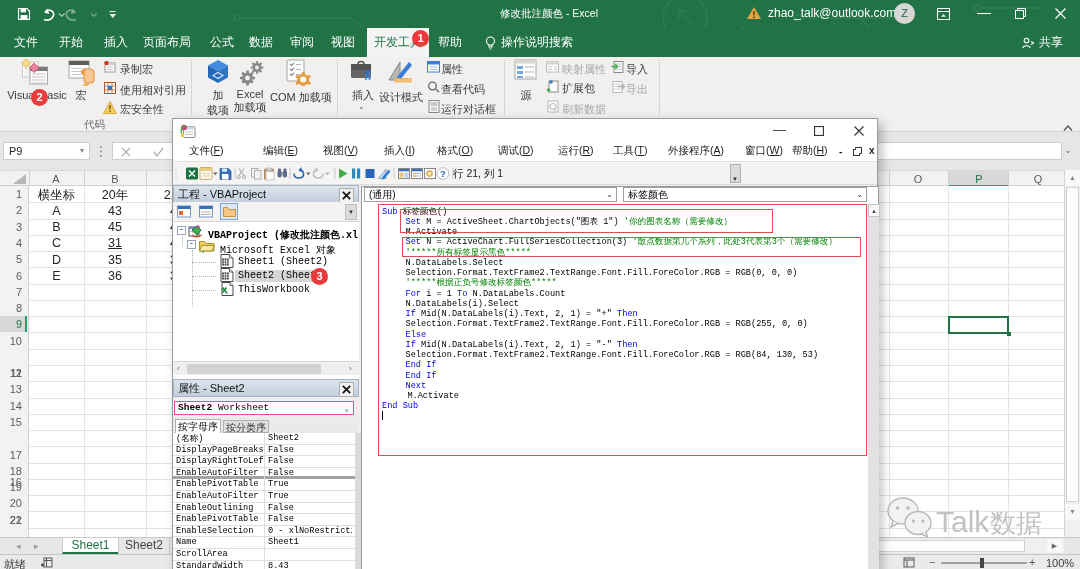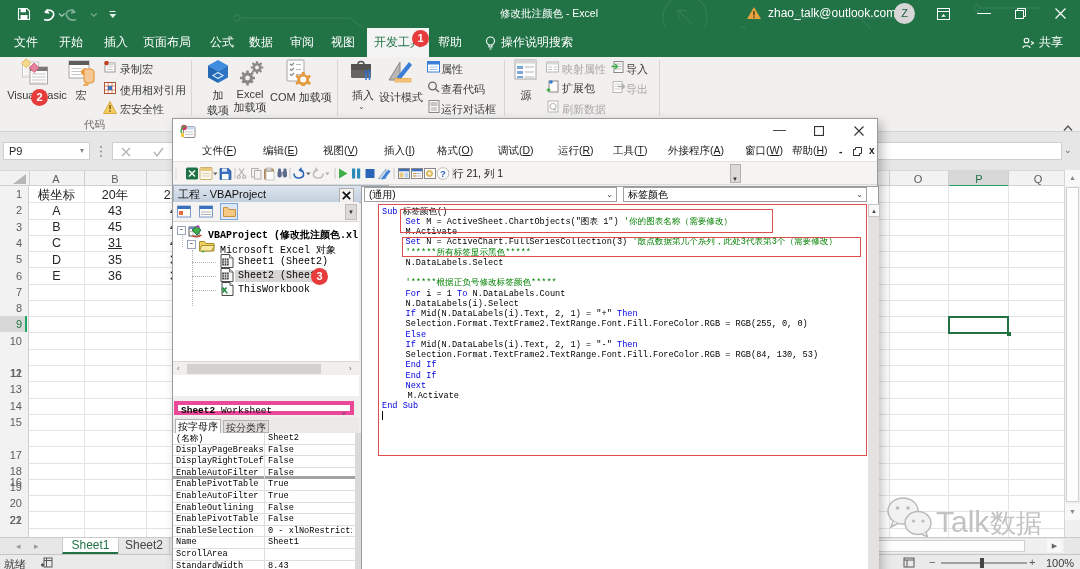--- a/index.html
+++ b/index.html
@@ -527,21 +527,21 @@
     </svg>
     <div class="ab" style="left:600px;top:3px;font-size:13px;color:#333">—</div>
     <svg class="ab" style="left:641px;top:7px" width="10" height="10" viewBox="0 0 10 10">
           <rect x="0.5" y="0.5" width="9" height="9" fill="none" stroke="#333" stroke-width="1.2"></rect>
         </svg>
     <svg class="ab" style="left:681px;top:7px" width="10" height="10" viewBox="0 0 10 10">
           <path d="M0.5 0.5 L9.5 9.5 M9.5 0.5 L0.5 9.5" stroke="#333" stroke-width="1.1"></path>
         </svg>
   </div>
   <div id="vmenu">
-    <span class="ab" style="left:29px">文件(<u>F</u>)</span>
+    <span class="ab" style="left:16px">文件(<u>F</u>)</span>
     <span class="ab" style="left:90px">编辑(<u>E</u>)</span>
     <span class="ab" style="left:150px">视图(<u>V</u>)</span>
     <span class="ab" style="left:211px">插入(<u>I</u>)</span>
     <span class="ab" style="left:264px">格式(<u>O</u>)</span>
     <span class="ab" style="left:325px">调试(<u>D</u>)</span>
     <span class="ab" style="left:385px">运行(<u>R</u>)</span>
     <span class="ab" style="left:440px">工具(<u>T</u>)</span>
     <span class="ab" style="left:495px">外接程序(<u>A</u>)</span>
     <span class="ab" style="left:572px">窗口(<u>W</u>)</span>
     <span class="ab" style="left:619px">帮助(<u>H</u>)</span>
@@ -631,21 +631,21 @@
       <path d="M280 2 v11" stroke="#c8c6c4" stroke-width="1"></path>
       <circle cx="270" cy="7.5" r="5.8" fill="#fdfdfd" stroke="#b3b1af" stroke-width="0.8"></circle>
           <text x="267" y="11" font-size="9.5" font-weight="bold" fill="#2a66b8" font-family="Liberation Sans">?</text>
     </svg>
     <div class="ab" style="left:280px;top:5px;font-size:10.5px;color:#222">行 21, 列 1</div>
     <div class="ab" style="left:557px;top:2px;width:11px;height:19px;background:#dcdad8;border:1px solid #b3b1af">
           <div class="ab" style="left:1px;top:11px;font-size:6px;color:#333">▼</div>
         </div>
   </div>
 
-  <div class="phead" style="left:0;top:66px;width:216px;height:18px;line-height:17px">工程 - VBAProject
+  <div class="phead" style="left:0;top:66px;width:186px;height:18px;line-height:17px">工程 - VBAProject
     <span class="ab" style="left:165px;top:1.5px;width:15px;height:15px;background:#f2f1f0;border:1px solid #b0aeac">
           <svg class="ab" style="left:2px;top:2px" width="9" height="9" viewBox="0 0 9 9">
             <path d="M0.8 0.8 L8.2 8.2 M8.2 0.8 L0.8 8.2" stroke="#111" stroke-width="1.7"></path>
           </svg>
         </span>
   </div>
   <div class="ab" style="left:0;top:83px;width:186px;height:20px;background:#f4f3f2;border-bottom:1px solid #d8d6d4">
     <svg class="ab" style="left:4px;top:3px" width="14" height="13" viewBox="0 0 14 13">
           <rect x="0.5" y="1" width="13" height="11" fill="#fdfdfd" stroke="#7a98c8"></rect>
           <rect x="0.5" y="1" width="13" height="3" fill="#3a6fbe"></rect>
@@ -710,21 +710,28 @@
         </svg>
     <div class="ab" style="left:65px;top:62px;white-space:nowrap">ThisWorkbook</div>
   </div>
 
   <div class="ab" style="left:0;top:242px;width:186px;height:14px;background:#f0efee;border-top:1px solid #d8d6d4">
     <div class="ab" style="left:4px;top:2px;color:#6a6866;font-size:8px">‹</div>
     <div class="ab" style="left:14px;top:2px;width:134px;height:10px;background:#d4d2d0"></div>
     <div class="ab" style="left:176px;top:2px;color:#6a6866;font-size:8px">›</div>
   </div>
 
-  <div class="ab mono" style="left:1px;top:282px;width:180px;height:14px;background:#fff;border:4px solid #ec4899;font-size:9.5px;line-height:12px;padding-left:3px"><b>Sheet2</b> Worksheet<span style="position:absolute;right:4px;top:1px;font-size:8px;color:#444">⌄</span></div>
+  <div class="phead" style="left:0;top:260px;width:186px;height:18px;line-height:17px">属性 - Sheet2
+    <span class="ab" style="left:165px;top:1.5px;width:15px;height:15px;background:#f2f1f0;border:1px solid #b0aeac">
+          <svg class="ab" style="left:2px;top:2px" width="9" height="9" viewBox="0 0 9 9">
+            <path d="M0.8 0.8 L8.2 8.2 M8.2 0.8 L0.8 8.2" stroke="#111" stroke-width="1.7"></path>
+          </svg>
+        </span>
+  </div>
+  <div class="ab mono" style="left:1px;top:282px;width:180px;height:14px;background:#fff;border:1px solid #ec4899;font-size:9.5px;line-height:12px;padding-left:3px"><b>Sheet2</b> Worksheet<span style="position:absolute;right:4px;top:1px;font-size:8px;color:#444">⌄</span></div>
   <div class="ab" style="left:0;top:298px;width:186px;height:16px;background:#eceae8">
     <div class="ab" style="left:2px;top:2px;width:46px;height:14px;background:#fff;border:1px solid #b3b1af;border-bottom:none;font-size:10px;text-align:center">按字母序</div>
     <div class="ab" style="left:50px;top:3px;width:46px;height:13px;background:#e0dedc;border:1px solid #b3b1af;font-size:10px;text-align:center;color:#333">按分类序</div>
   </div>
   <div id="propgrid" class="ab mono" style="left:0;top:314px;width:182px;height:137px;background:#fff;font-size:8.6px;color:#000">
         <div class="ab" style="left:0;top:0.0px;width:182px;height:11.6px;border-bottom:1px solid #e0dedc">
           <span class="ab" style="left:3px;top:0;white-space:nowrap;overflow:hidden;width:88px">(名称)</span>
           <span class="ab" style="left:91px;top:0;border-left:1px solid #e0dedc;padding-left:3px;white-space:nowrap;overflow:hidden;width:88px;height:11.6px">Sheet2</span>
         </div>
         <div class="ab" style="left:0;top:11.6px;width:182px;height:11.6px;border-bottom:1px solid #e0dedc">
@@ -777,20 +784,21 @@
   <div id="codewin">
     <div class="combo" style="left:2px;width:253px">(通用)<span style="position:absolute;right:3px;top:0;font-size:8px;color:#444">⌄</span></div>
     <div class="combo" style="left:261px;width:244px">标签颜色<span style="position:absolute;right:3px;top:0;font-size:8px;color:#444">⌄</span></div>
     <div class="ab" style="left:0;top:17px;width:506px;height:367px;background:#fff;overflow:hidden" id="codearea">
           <div class="cline mono" style="left:20px;top:2.5px"><span class="kw">Sub</span> 标签颜色()</div>
           <div class="cline mono" style="left:43.5px;top:12.8px"><span class="kw">Set</span> M = ActiveSheet.ChartObjects("图表 1") <span class="cm">'你的图表名称（需要修改）</span></div>
           <div class="cline mono" style="left:43.5px;top:23.0px">M.Activate</div>
           <div class="cline mono" style="left:43.5px;top:33.3px"><span class="kw">Set</span> N = ActiveChart.FullSeriesCollection(3) <span class="cm">'散点数据第几个系列，此处3代表第3个（需要修改）</span></div>
           <div class="cline mono" style="left:43.5px;top:43.5px"><span class="cm">'*****所有标签显示黑色*****</span></div>
           <div class="cline mono" style="left:43.5px;top:53.8px">N.DataLabels.Select</div>
+          <div class="cline mono" style="left:43.5px;top:64.0px">Selection.Format.TextFrame2.TextRange.Font.Fill.ForeColor.RGB = RGB(0, 0, 0)</div>
           <div class="cline mono" style="left:43.5px;top:74.3px"><span class="cm">'*****根据正负号修改标签颜色*****</span></div>
           <div class="cline mono" style="left:43.5px;top:84.5px"><span class="kw">For</span> i = 1 <span class="kw">To</span> N.DataLabels.Count</div>
           <div class="cline mono" style="left:43.5px;top:94.8px">N.DataLabels(i).Select</div>
           <div class="cline mono" style="left:43.5px;top:105.0px"><span class="kw">If</span> Mid(N.DataLabels(i).Text, 2, 1) = "+" <span class="kw">Then</span></div>
           <div class="cline mono" style="left:43.5px;top:115.3px">Selection.Format.TextFrame2.TextRange.Font.Fill.ForeColor.RGB = RGB(255, 0, 0)</div>
           <div class="cline mono" style="left:43.5px;top:125.5px"><span class="kw">Else</span></div>
           <div class="cline mono" style="left:43.5px;top:135.8px"><span class="kw">If</span> Mid(N.DataLabels(i).Text, 2, 1) = "-" <span class="kw">Then</span></div>
           <div class="cline mono" style="left:43.5px;top:146.0px">Selection.Format.TextFrame2.TextRange.Font.Fill.ForeColor.RGB = RGB(84, 130, 53)</div>
           <div class="cline mono" style="left:43.5px;top:156.3px"><span class="kw">End</span> <span class="kw">If</span></div>
           <div class="cline mono" style="left:43.5px;top:166.5px"><span class="kw">End</span> <span class="kw">If</span></div>

